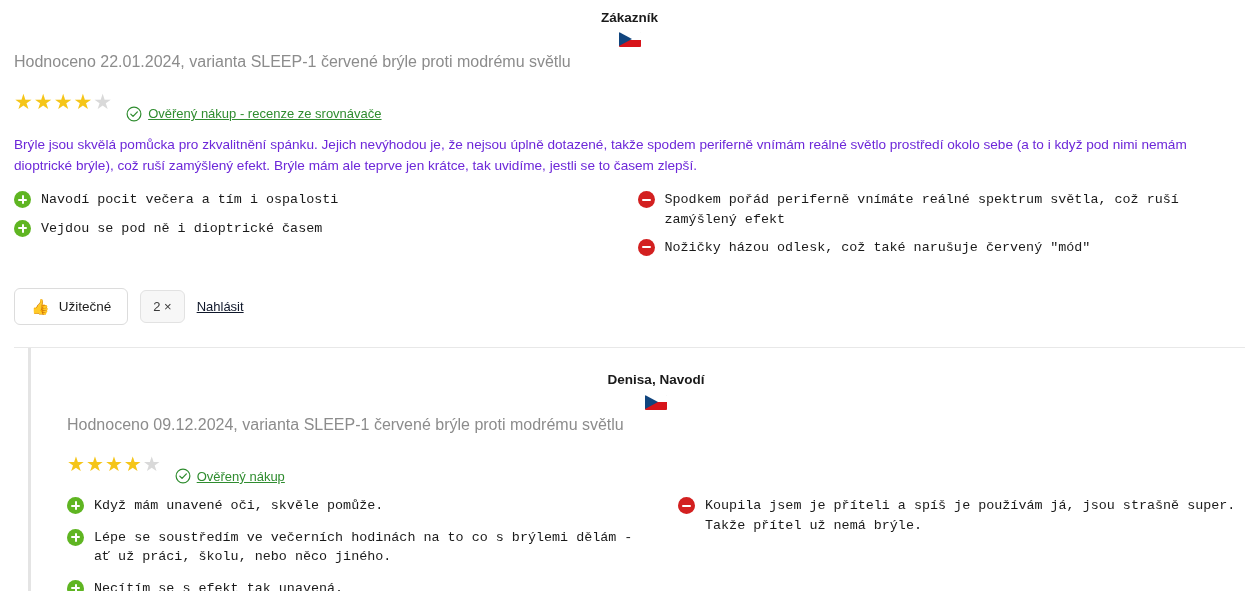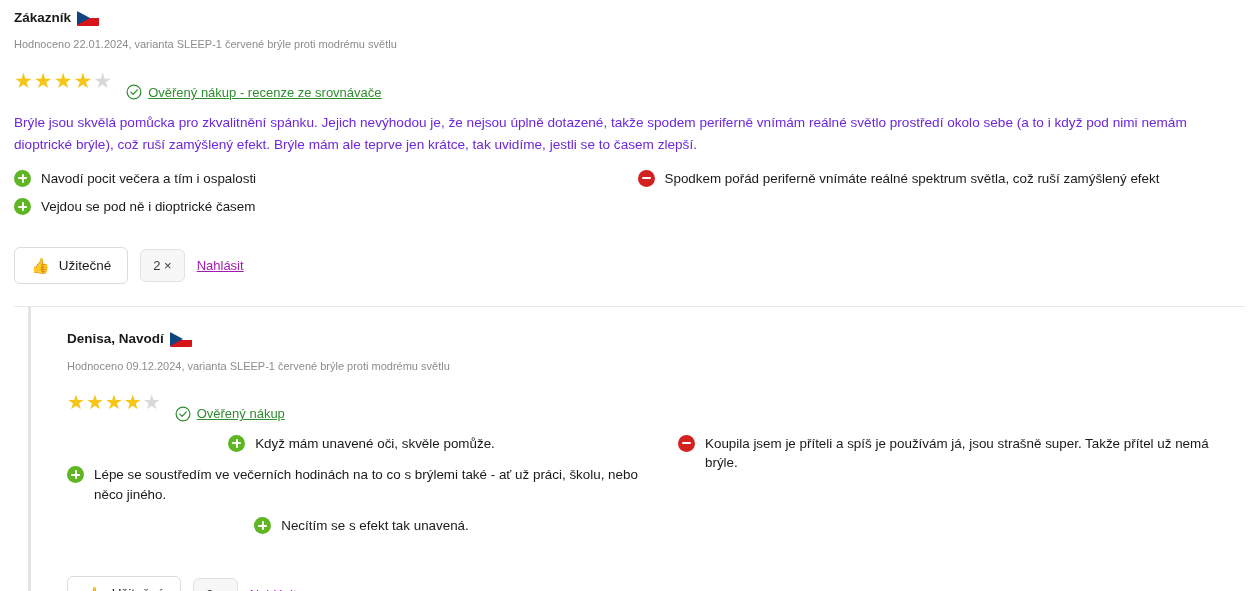--- a/index.html
+++ b/index.html
@@ -23,20 +23,21 @@
 
   
   .review-author {
     display: flex;
     align-items: center;
     gap: 6px;
     font-size: 13.5px;
     font-weight: bold;
     color: #1a1a1a;
     line-height: 1.2;
+    flex-direction: column;
   }
   .flag {
     display: inline-block;
     width: 22px;
     height: 15px;
     position: relative;
     overflow: hidden;
     border-radius: 1px;
     vertical-align: middle;
     flex: none;
@@ -46,23 +47,23 @@
   .flag .tri {
     position: absolute; left: 0; top: 0;
     width: 0; height: 0;
     border-top: 7.5px solid transparent;
     border-bottom: 7.5px solid transparent;
     border-left: 13px solid #11457e;
   }
   .flag-border { box-shadow: 0 0 0 1px rgba(0,0,0,.12) inset; }
 
   .review-meta {
-    font-size: 11px;
+    font-size: 16px;
     color: #8c8c8c;
-    margin-top: 11px;
+    margin-top: 5px;
     line-height: 1.3;
   }
 
   .rating-row {
     display: flex;
     align-items: center;
     gap: 14px;
     margin-top: 9px;
   }
   .stars {
@@ -100,21 +101,21 @@
     color: #6d28d9;
     margin-top: 12px;
     max-width: 1232px;
   }
 
   
   .proscons {
     display: flex;
     margin-top: 14px;
   }
-  .col { width: 50%; }
+  .col { width: 50%; font-family: Liberation Mono, monospace; }
   .col.right { padding-left: 8px; }
   .pc-item {
     display: flex;
     align-items: flex-start;
     gap: 10px;
     font-size: 13.4px;
     line-height: 1.45;
     color: #1a1a1a;
     margin-bottom: 9px;
   }
@@ -169,42 +170,42 @@
     border: 1px solid #e2e2e2;
     border-radius: 6px;
     background: #f7f7f7;
     padding: 9px 12px;
     font-size: 13px;
     color: #3a3a3a;
     line-height: 1;
   }
   .report-link {
     font-size: 13px;
-    color: #a21caf;
+    color: #0f172a;
     text-decoration: underline;
     cursor: pointer;
   }
 
   
   .divider {
     height: 1px;
     background: #e8e8e8;
     margin: 22px 0 0 0;
   }
   .nested {
     margin-top: 0;
     border-left: 3px solid #e4e4e4;
     padding: 24px 0 0 36px;
     margin-left: 14px;
   }
   .nested .stars { font-size: 20px; }
   .nested .actions { margin-top: 28px; }
   .nested .proscons { margin-top: 12px; }
   .nested .col.right { padding-left: 22px; }
-  .nested .pc-item { margin-bottom: 12px; justify-content: center; }
+  .nested .pc-item { margin-bottom: 12px; }
 </style>
 </head>
 <body>
 
 <div class="page">
 
   <div class="review">
 
     <div class="review-author">
       <span>Zákazník</span>
@@ -245,20 +246,24 @@
         <div class="pc-item">
           <span class="pc-mark plus"></span>
           <span>Vejdou se pod ně i dioptrické časem</span>
         </div>
       </div>
       <div class="col right">
         <div class="pc-item">
           <span class="pc-mark minus"></span>
           <span>Spodkem pořád periferně vnímáte reálné spektrum světla, což ruší zamýšlený efekt</span>
         </div>
+        <div class="pc-item">
+          <span class="pc-mark minus"></span>
+          <span>Nožičky házou odlesk, což také narušuje červený "mód"</span>
+        </div>
       </div>
     </div>
 
     <div class="actions">
       <button class="btn-useful">
         <span class="thumb">👍</span>
         <span>Užitečné</span>
       </button>
       <span class="count-box">2 ×</span>
       <span class="report-link">Nahlásit</span>
@@ -298,21 +303,21 @@
     </div>
 
     <div class="proscons">
       <div class="col left">
         <div class="pc-item">
           <span class="pc-mark plus"></span>
           <span>Když mám unavené oči, skvěle pomůže.</span>
         </div>
         <div class="pc-item">
           <span class="pc-mark plus"></span>
-          <span>Lépe se soustředím ve večerních hodinách na to co s brýlemi také - ať už práci, školu, nebo něco jiného.</span>
+          <span>Lépe se soustředím ve večerních hodinách na to co s brýlemi dělám - ať už práci, školu, nebo něco jiného.</span>
         </div>
         <div class="pc-item">
           <span class="pc-mark plus"></span>
           <span>Necítím se s efekt tak unavená.</span>
         </div>
       </div>
       <div class="col right">
         <div class="pc-item">
           <span class="pc-mark minus"></span>
           <span>Koupila jsem je příteli a spíš je používám já, jsou strašně super. Takže přítel už nemá brýle.</span>

